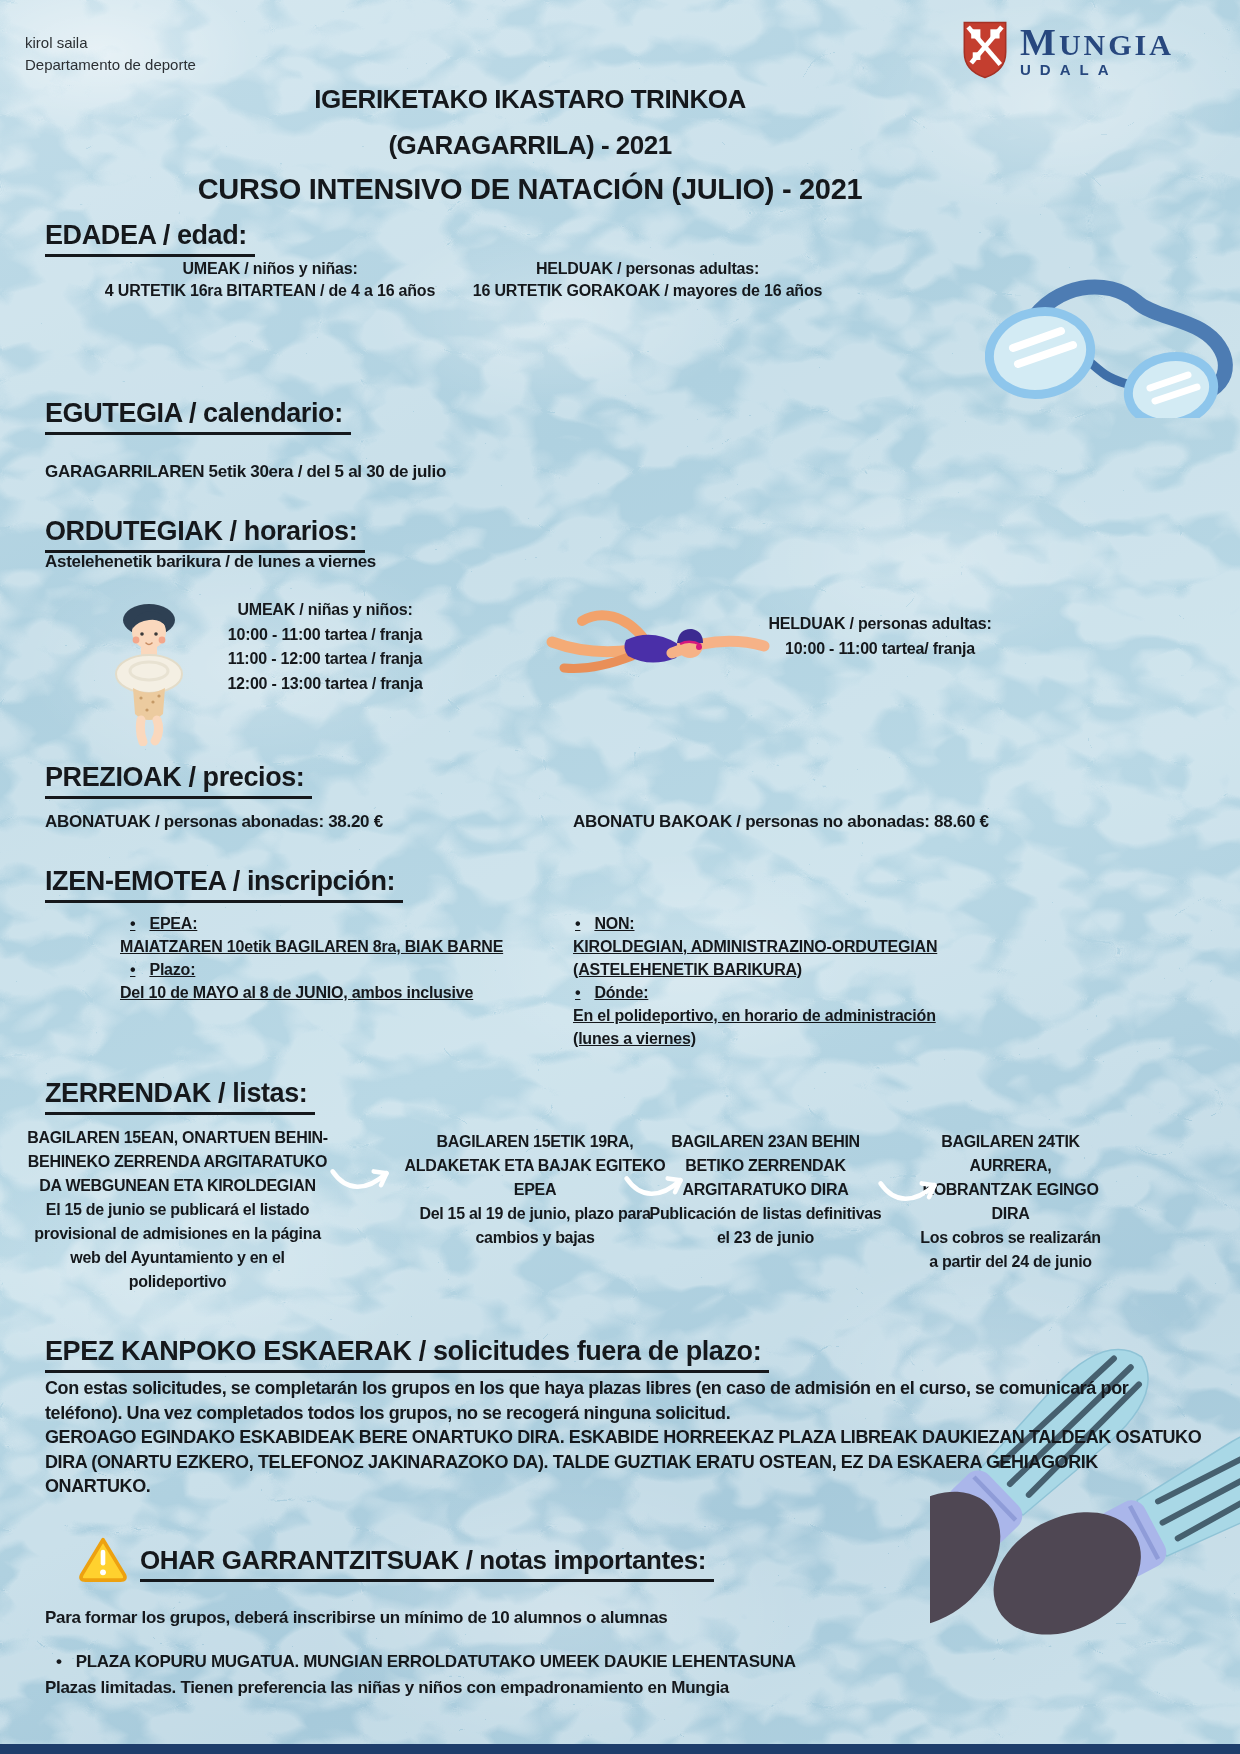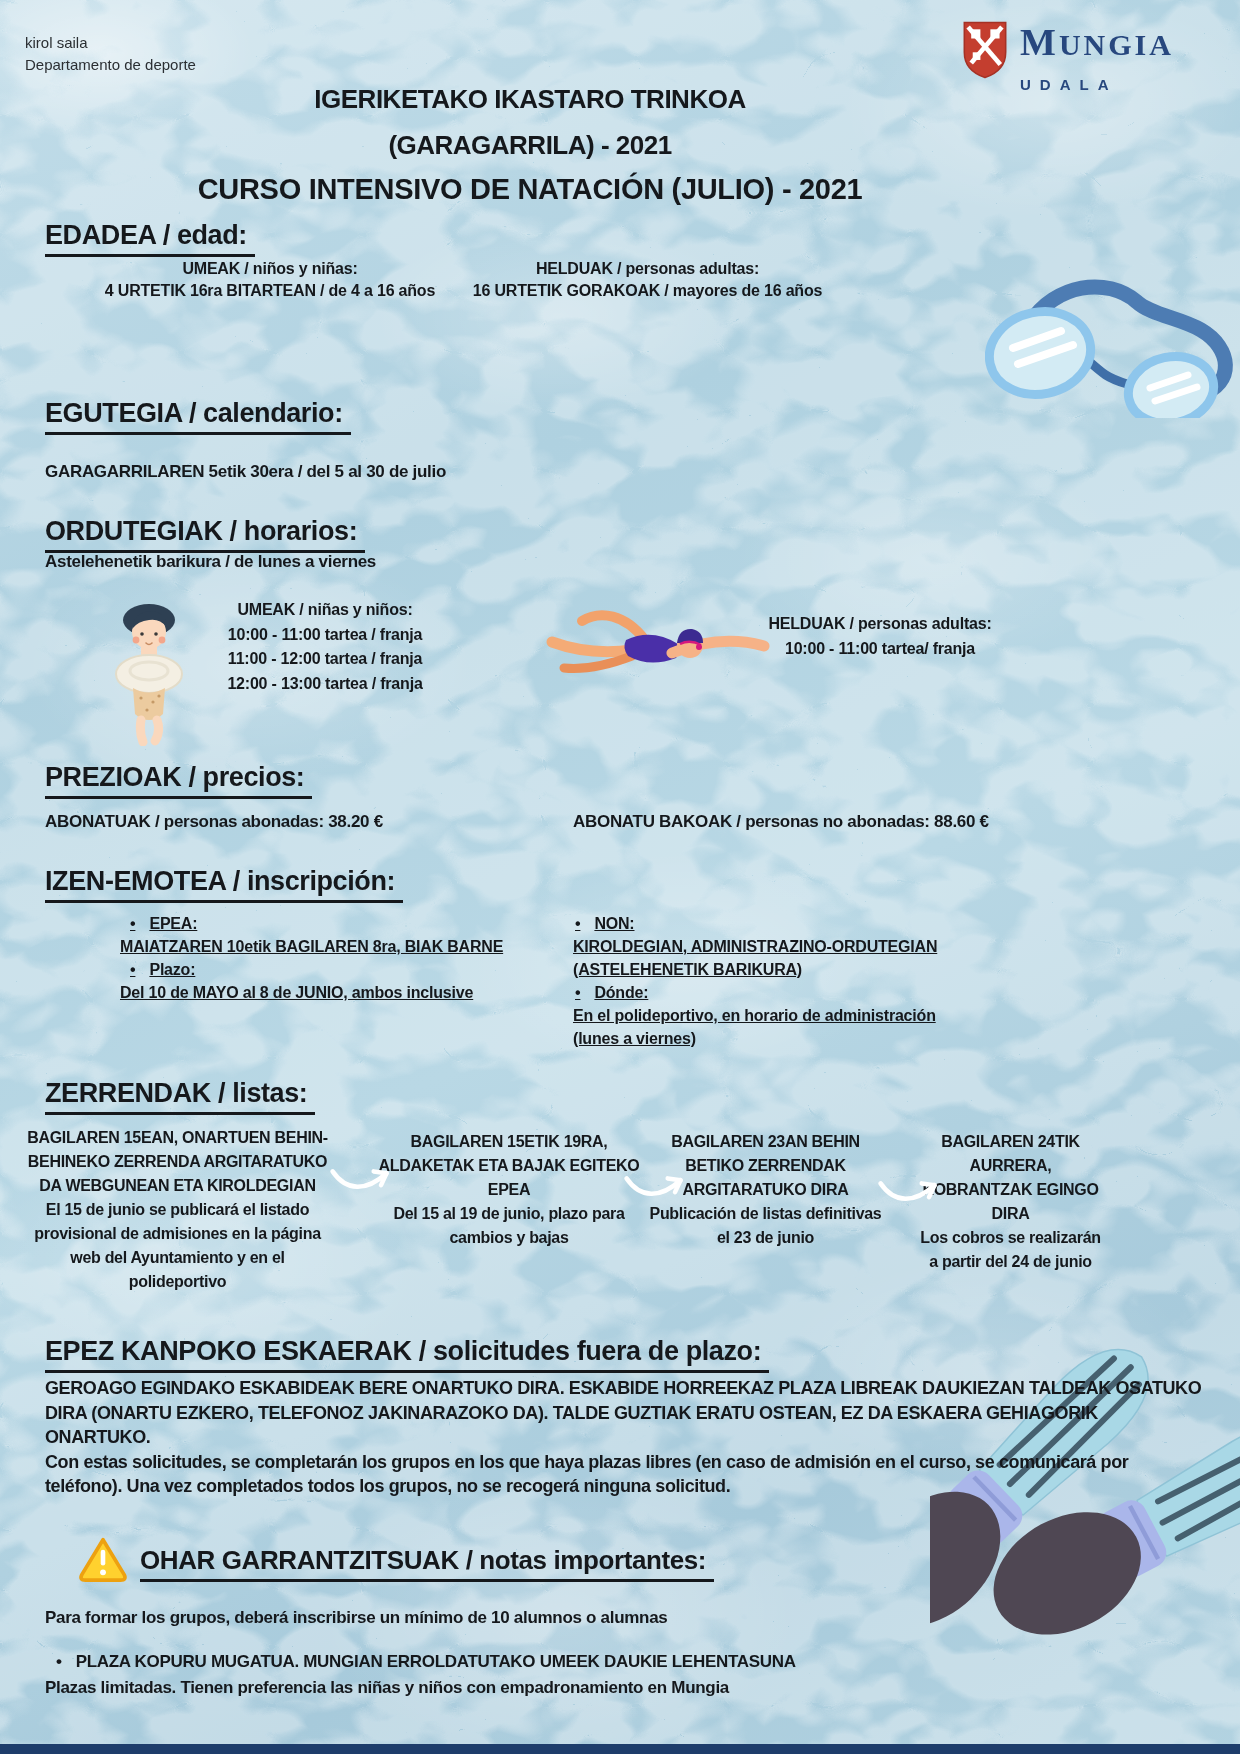--- a/index.html
+++ b/index.html
@@ -19,21 +19,21 @@
       linear-gradient(155deg,#c2dde9 0%,#afd1e0 30%,#b9d8e5 55%,#a7cadb 80%,#b3d3e1 100%);
   }
   .abs{position:absolute;}
   .texture{position:absolute;inset:0;pointer-events:none;}
   .content{position:absolute;inset:0;}
   .dept{left:25px;top:32px;font-size:15px;line-height:22px;color:#2b2f33;}
   .logo{left:962px;top:20px;display:flex;align-items:flex-start;gap:12px;}
   .logo-text{padding-top:6px;}
   .logo-name{font-family:"Liberation Serif","DejaVu Serif",serif;font-size:30px;letter-spacing:3px;color:#27477e;font-weight:600;line-height:32px;}
   .logo-name::first-letter{font-size:38px;}
-  .logo-sub{font-size:15px;font-weight:bold;letter-spacing:9px;color:#27477e;margin-top:15px;}
+  .logo-sub{font-size:15px;font-weight:bold;letter-spacing:9px;color:#27477e;margin-top:0;}
   .titleblock{left:0;top:76px;width:1060px;text-align:center;}
   .title1{font-size:26px;font-weight:bold;letter-spacing:-0.5px;line-height:46px;}
   .subtitle{font-size:29px;font-weight:bold;letter-spacing:-0.3px;line-height:34px;margin-top:4px;}
   .sech{font-size:27px;font-weight:bold;letter-spacing:-0.4px;border-bottom:3px solid #15181c;padding:0 8px 3px 0;display:inline-block;}
   .b16{font-size:16px;font-weight:bold;letter-spacing:-0.2px;}
   .b17{font-size:17px;font-weight:bold;letter-spacing:-0.3px;}
   .c{text-align:center;}
   .lh22{line-height:22px;} .lh23{line-height:23px;text-decoration:underline;}
   .bullet-label{display:block;}
   .bullet-label::before{content:"•";margin-right:14px;margin-left:10px;}
@@ -188,21 +188,21 @@
     </div>
 
     <div class="abs" style="left:45px;top:1078px;">
       <span class="sech">ZERRENDAK / listas:</span>
     </div>
     <div class="steps">
       <div class="abs c" style="left:25px;top:1126px;width:305px;">
         <div class="eu">BAGILAREN 15EAN, ONARTUEN BEHIN-BEHINEKO ZERRENDA ARGITARATUKO DA WEBGUNEAN ETA KIROLDEGIAN</div>
         <div class="es">El 15 de junio se publicará el listado provisional de admisiones en la página web del Ayuntamiento y en el polideportivo</div>
       </div>
-      <div class="abs c" style="left:374px;top:1130px;width:270px;">
+      <div class="abs c" style="left:400px;top:1130px;width:270px;">
         <div class="eu">BAGILAREN 15ETIK 19RA, ALDAKETAK ETA BAJAK EGITEKO EPEA</div>
         <div class="es">Del 15 al 19 de junio, plazo para cambios y bajas</div>
       </div>
       <div class="abs c" style="left:648px;top:1130px;width:235px;">
         <div class="eu">BAGILAREN 23AN BEHIN BETIKO ZERRENDAK ARGITARATUKO DIRA</div>
         <div class="es">Publicación de listas definitivas el 23 de junio</div>
       </div>
       <div class="abs c" style="left:918px;top:1130px;width:185px;">
         <div class="eu">BAGILAREN 24TIK AURRERA, KOBRANTZAK EGINGO DIRA</div>
         <div class="es">Los cobros se realizarán a partir del 24 de junio</div>
@@ -234,22 +234,22 @@
       <g transform="rotate(34 110 150)">
         <use href="#fin" transform="translate(12,40) rotate(12 34 150)"></use>
         <use href="#fin" transform="translate(104,2) rotate(28 34 150)"></use>
       </g>
     </svg>
 
     <div class="abs" style="left:45px;top:1336px;">
       <span class="sech">EPEZ KANPOKO ESKAERAK / solicitudes fuera de plazo:</span>
     </div>
     <div class="abs epez-body" style="left:45px;top:1376px;">
+      <div>Con estas solicitudes, se completarán los grupos en los que haya plazas libres (en caso de admisión en el curso, se comunicará por teléfono). Una vez completados todos los grupos, no se recogerá ninguna solicitud.</div>
       <div>GEROAGO EGINDAKO ESKABIDEAK BERE ONARTUKO DIRA. ESKABIDE HORREEKAZ PLAZA LIBREAK DAUKIEZAN TALDEAK OSATUKO DIRA (ONARTU EZKERO, TELEFONOZ JAKINARAZOKO DA). TALDE GUZTIAK ERATU OSTEAN, EZ DA ESKAERA GEHIAGORIK ONARTUKO.</div>
-      <div>Con estas solicitudes, se completarán los grupos en los que haya plazas libres (en caso de admisión en el curso, se comunicará por teléfono). Una vez completados todos los grupos, no se recogerá ninguna solicitud.</div>
     </div>
 
     <svg class="abs" style="left:78px;top:1536px;" width="50" height="46" viewBox="0 0 54 50">
       <path d="M27 4 L50 42 Q53 48 46 48 H8 Q1 48 4 42 Z" fill="#ffd12e" stroke="#eda110" stroke-width="4" stroke-linejoin="round"></path>
       <rect x="24.5" y="15" width="5" height="17" rx="2.5" fill="#ffffff"></rect>
       <circle cx="27" cy="39.5" r="3.2" fill="#ffffff"></circle>
     </svg>
     <div class="abs" style="left:140px;top:1545px;">
       <span class="sech ohar-h">OHAR GARRANTZITSUAK / notas importantes:</span>
     </div>

